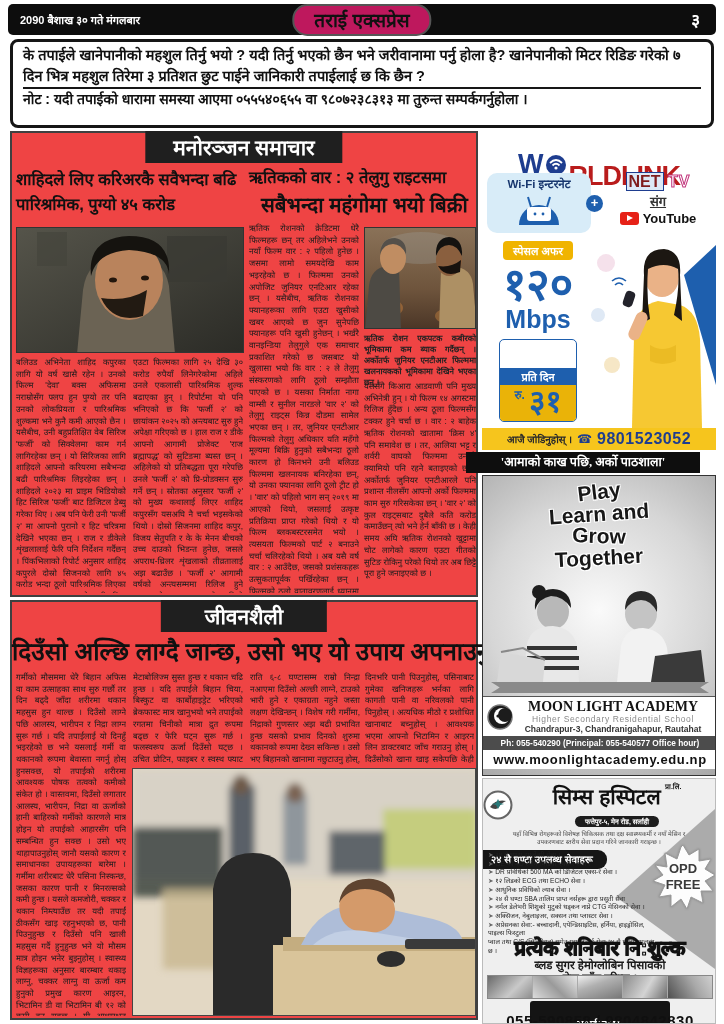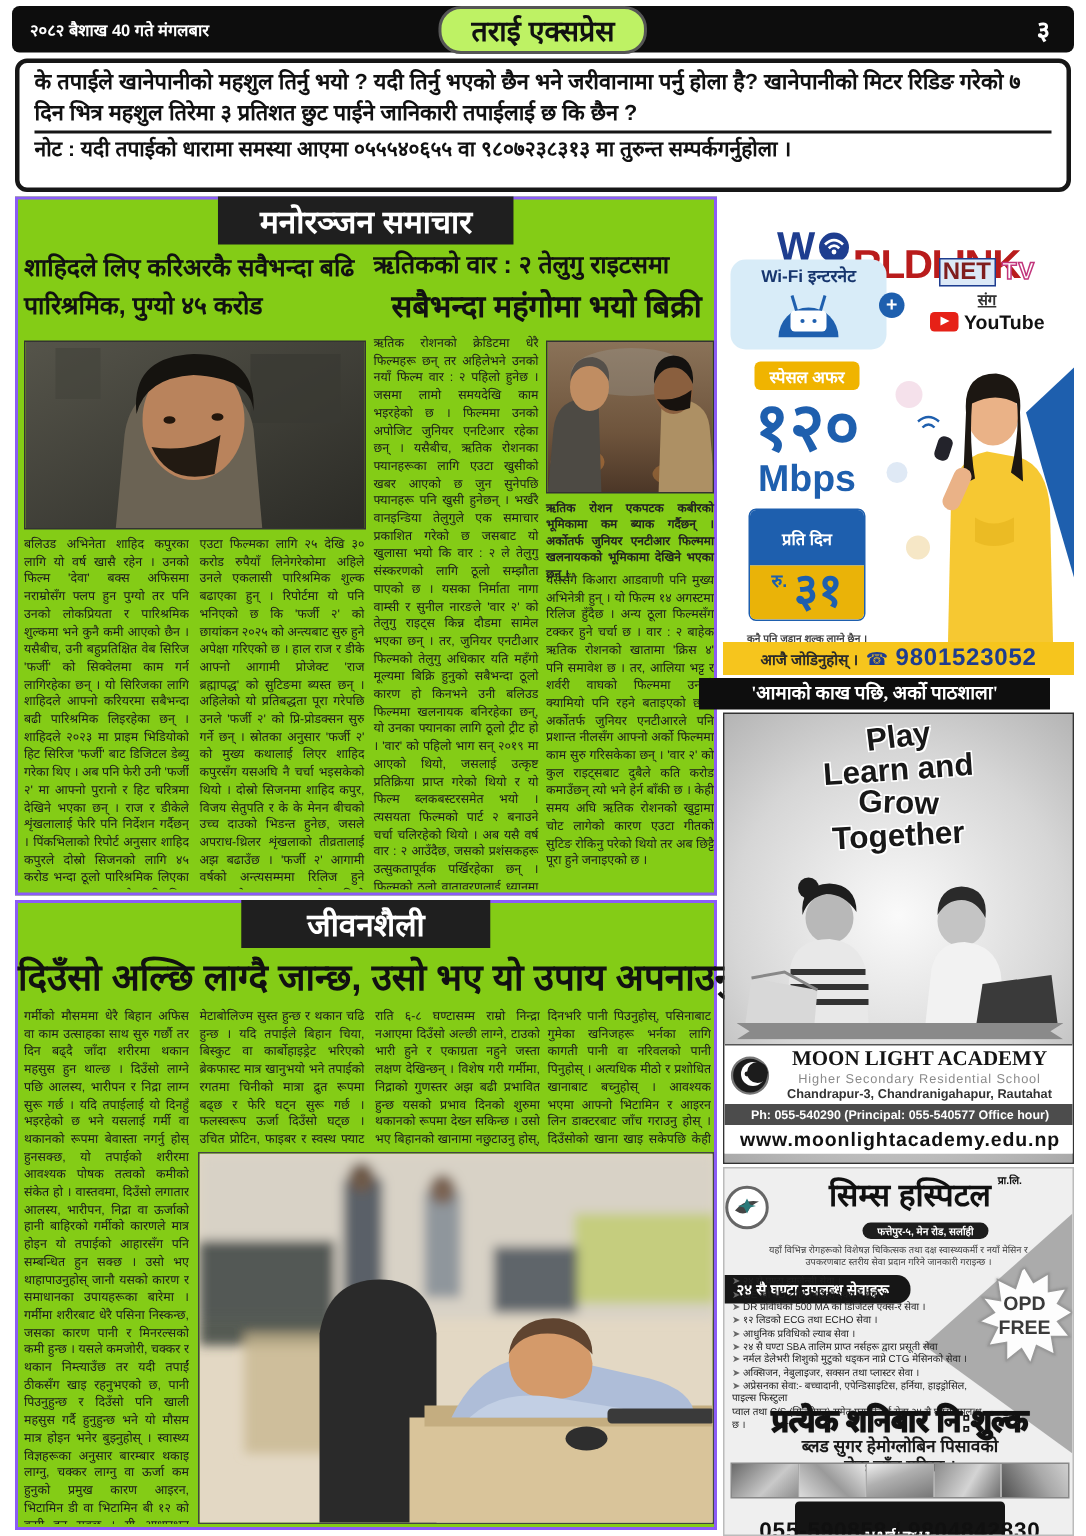--- a/index.html
+++ b/index.html
@@ -1,30 +1,30 @@
 <!DOCTYPE html>
 <html><head>
 <meta charset="utf-8">
 <style>
   *{margin:0;padding:0;box-sizing:border-box}
   html,body{width:724px;height:1024px}
   body{position:relative;background:#fff;font-family:"Liberation Sans","DejaVu Sans",sans-serif;color:#111;overflow:hidden}
   .abs{position:absolute}
   .newsbody{font-size:8.3px;line-height:11.7px;text-align:justify;color:#1c1c1c;overflow:hidden}
-  .secbox{border:2px solid #8b5cf6;background:#84cc16}
+  .secbox{border:2px solid #404040;background:#ef4444}
   .sechdr{position:absolute;left:50%;transform:translateX(-50%);background:#1f1f1f;color:#fff;font-weight:bold;white-space:nowrap}
   .burst{filter:drop-shadow(0 0 1px #888)}
   .thumb{height:100%;flex:1;border-right:1px solid #aaa}
 </style>
 </head>
 <body>
 
 <div class="abs" style="left:8px;top:4px;width:708px;height:31px;background:#0d0d0d;border-radius:5px;display:flex;align-items:center;">
-  <span style="color:#fff;font-size:11px;font-weight:bold;padding-left:12px;">२०८२ बैशाख 40 गते मंगलबार</span>
-  <span style="position:absolute;left:50%;transform:translateX(-50%);background:#bef264;border:2px solid #555;border-radius:15px;padding:1px 20px;font-size:19px;font-weight:bold;color:#111;white-space:nowrap;">तराई एक्सप्रेस</span>
+  <span style="color:#fff;font-size:11px;font-weight:bold;padding-left:12px;">2090 बैशाख ३० गते मंगलबार</span>
+  <span style="position:absolute;left:50%;transform:translateX(-50%);background:#be185d;border:2px solid #555;border-radius:15px;padding:1px 20px;font-size:19px;font-weight:bold;color:#111;white-space:nowrap;">तराई एक्सप्रेस</span>
   <span style="margin-left:auto;color:#fff;font-size:17px;font-weight:bold;padding-right:16px;">३</span>
 </div>
 
 <div class="abs" style="left:10px;top:39px;width:704px;height:89px;border:3px solid #161616;border-radius:8px;background:#fff;padding:3px 10px;">
   <div style="font-size:14.5px;font-weight:bold;line-height:20.5px;">के तपाईले खानेपानीको महशुल तिर्नु भयो ? यदी तिर्नु भएको छैन भने जरीवानामा पर्नु होला है? खानेपानीको मिटर रिडिङ गरेको ७ दिन भित्र महशुल तिरेमा ३ प्रतिशत छुट पाईने जानिकारी तपाईलाई छ कि छैन ?</div>
   <div style="font-size:14px;font-weight:bold;line-height:19px;border-top:2px solid #161616;margin-top:1px;padding-top:1px;">नोट : यदी तपाईको धारामा समस्या आएमा ०५५५४०६५५ वा ९८०७२३८३१३ मा तुरुन्त सम्पर्कगर्नुहोला ।</div>
 </div>
 
 <div class="abs secbox" style="left:10px;top:131px;width:468px;height:466px;">
   <div class="sechdr" style="top:-2px;font-size:21px;padding:2px 28px;">मनोरञ्जन समाचार</div>
@@ -143,34 +143,34 @@
       <circle cx="20" cy="23" r="1.4" fill="#1e5fae"></circle>
         <circle cx="28" cy="23" r="1.4" fill="#1e5fae"></circle>
     </svg>
   </div>
   <div class="abs" style="left:104px;top:64px;width:17px;height:17px;background:#1e5fae;color:#fff;border-radius:50%;font-size:13px;font-weight:bold;text-align:center;line-height:16px;z-index:2;">+</div>
   <div class="abs" style="left:122px;top:42px;width:108px;height:60px;text-align:center;">
     <div>
       <span style="font-size:16px;font-weight:800;color:#7f1d1d;background:#dce9f7;padding:0 2px;border:1px solid #1e3d8f;">NET</span>
       <span style="font-size:16px;font-weight:800;color:#fff;-webkit-text-stroke:1px #c2357c;letter-spacing:1px;">TV</span>
     </div>
-    <div style="font-size:10px;font-weight:bold;color:#333;margin:1px 0;text-decoration:underline;">संग</div>
+    <div style="font-size:13px;font-weight:bold;color:#333;margin:1px 0;text-decoration:underline;">संग</div>
     <div style="display:flex;align-items:center;justify-content:center;gap:4px;">
       <span style="display:inline-block;width:19px;height:13px;background:#e62117;border-radius:3px;position:relative;">
         <span style="position:absolute;left:7px;top:3px;width:0;height:0;border-left:6px solid #fff;border-top:3.5px solid transparent;border-bottom:3.5px solid transparent;"></span>
       </span>
       <span style="font-size:13px;font-weight:800;color:#111;">YouTube</span>
     </div>
   </div>
   <div class="abs" style="left:6px;top:110px;width:100px;text-align:center;">
     <div style="display:inline-block;background:#f0b400;color:#fff;font-size:11px;font-weight:800;padding:2px 10px;border-radius:4px;">स्पेसल अफर</div>
     <div style="font-size:45px;font-weight:800;color:#1e5fae;line-height:50px;">१२०</div>
     <div style="font-size:25px;font-weight:800;color:#1e5fae;line-height:26px;margin-top:-4px;">Mbps</div>
     <div style="width:78px;margin:7px auto 0;border:1.5px solid #1e5fae;border-radius:5px;overflow:hidden;">
-      <div style="background:#1e5fae;color:#fff;font-size:11px;font-weight:bold;padding:11px 0;">प्रति दिन</div>
+      <div style="background:#1e5fae;color:#fff;font-size:11px;font-weight:bold;padding:1px 0;margin-top:28px;">प्रति दिन</div>
       <div style="background:#eab308;padding:1px 0 3px;">
         <span style="font-size:12px;font-weight:bold;color:#1e5fae;vertical-align:top;">रु.</span>
         <span style="font-size:31px;font-weight:800;color:#1e5fae;line-height:32px;">३१</span>
       </div>
     </div>
     <div style="font-size:6.8px;color:#444;margin-top:7px;font-weight:bold;">कुनै पनि जडान शुल्क लाग्ने छैन ।</div>
   </div>
   <div class="abs" style="left:106px;top:104px;width:128px;height:193px;overflow:hidden;">
     <svg width="128" height="193" viewBox="0 0 128 193" preserveAspectRatio="none">
       <rect width="128" height="193" fill="#fff"></rect>

